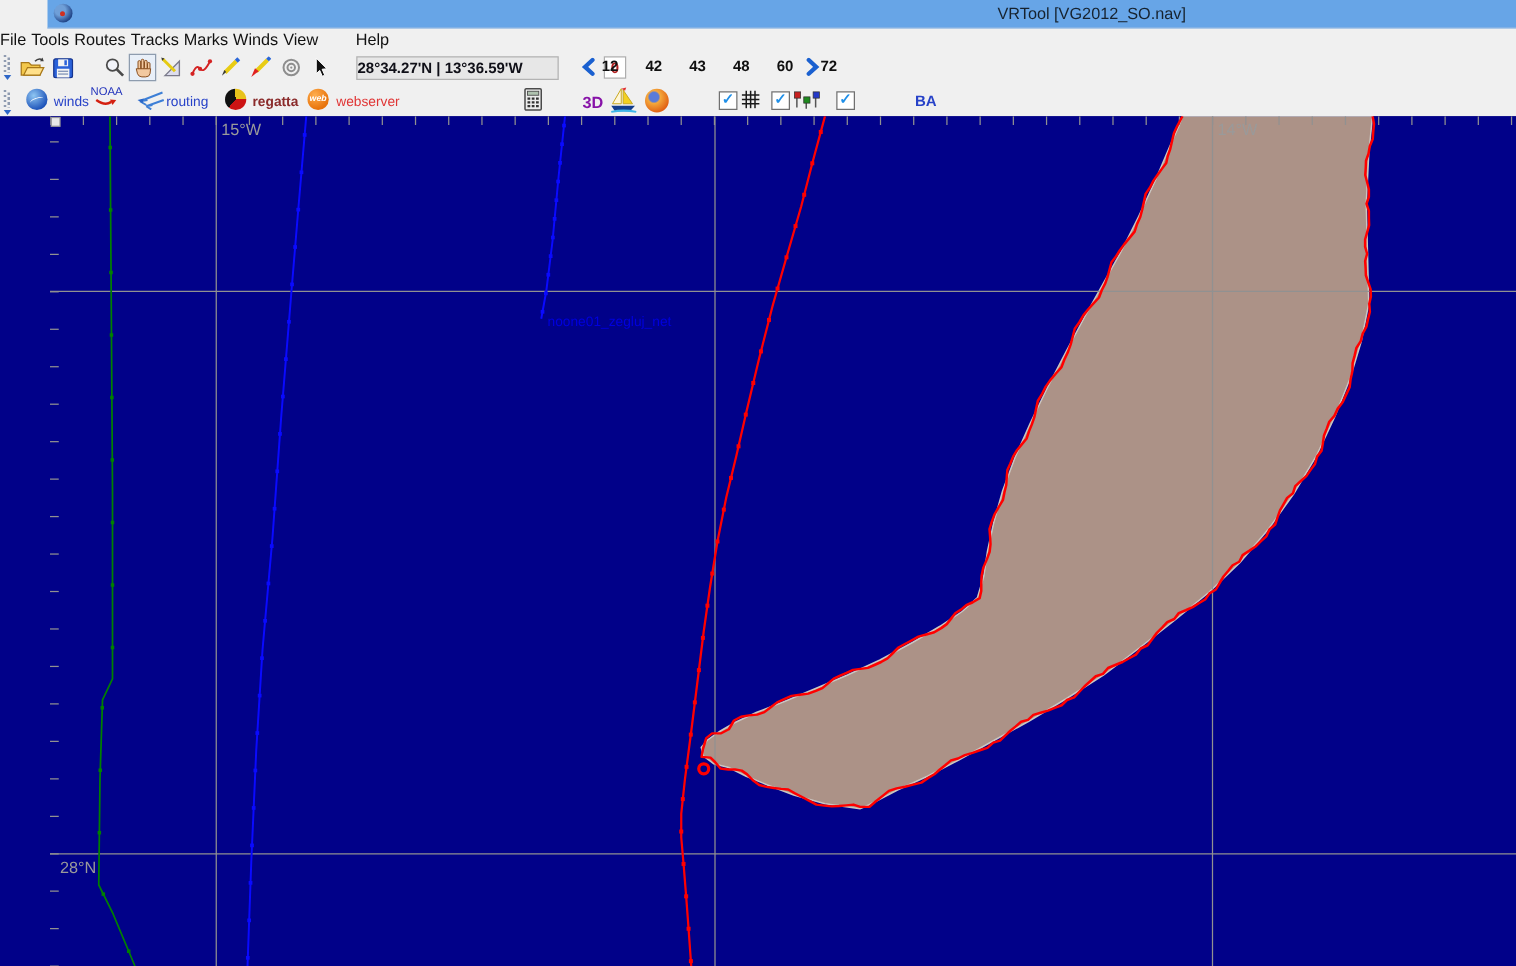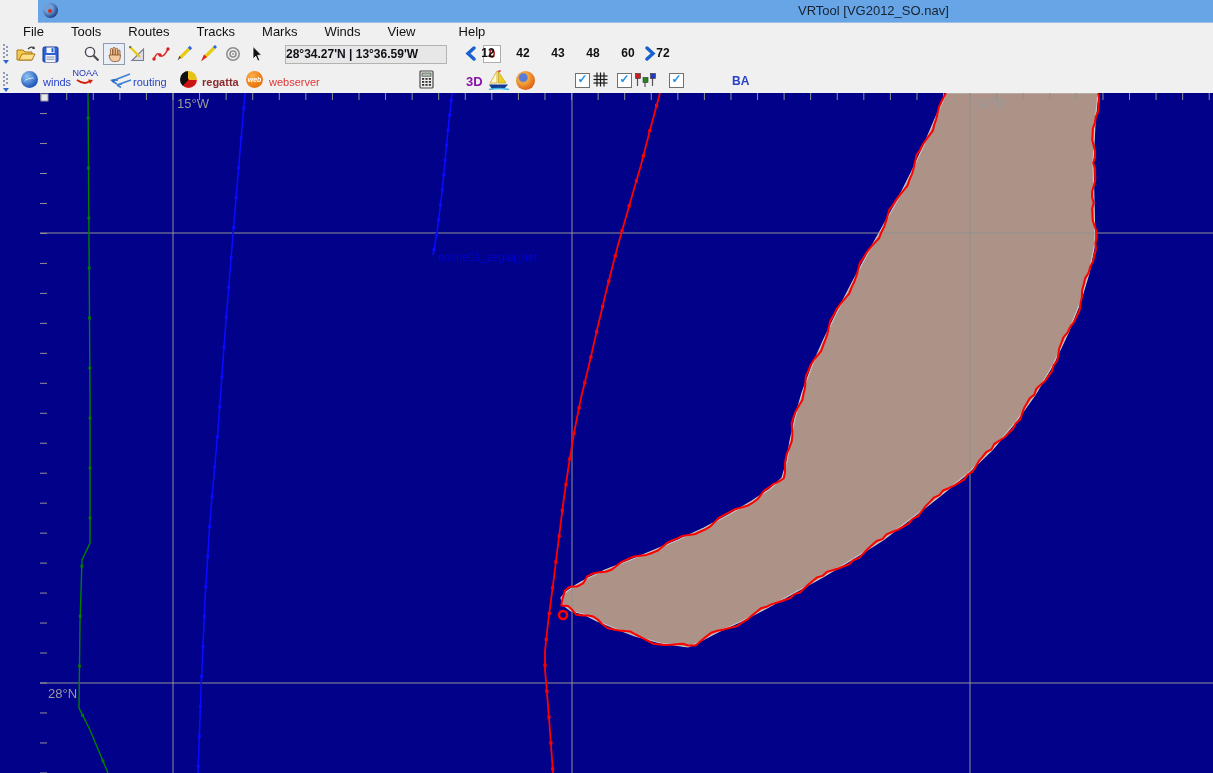--- a/index.html
+++ b/index.html
@@ -8,22 +8,22 @@
 
   
   .titlebar{position:absolute;top:0;left:0;width:1213px;height:22px;background:#67A5E7;border-bottom:1px solid #9DBEE4;margin-left:38px;}
   .title-text{position:absolute;left:760px;top:3px;font-size:13px;color:#16222e;white-space:nowrap;}
   .app-icon{position:absolute;left:5px;top:3px;width:15px;height:15px;border-radius:50%;
     background:radial-gradient(circle at 35% 35%,#6f9fd8 0 30%,#24498c 70%,#122a55 100%);}
   .app-icon:after{content:"";position:absolute;left:5px;top:6px;width:4px;height:4px;background:#d03020;border-radius:50%;}
 
   
   .menubar{position:absolute;top:23px;left:0;width:1213px;height:18px;background:#F0F0F0;display:flex;align-items:center;font-size:13px;color:#111;}
-  .menu-item{padding:1px 4px 2px 23px;white-space:nowrap;}
-  .menu-item.menu-help{margin-left:16px;}
+  .menu-item{padding:1px 4px 2px 0;white-space:nowrap;}
+  .menu-item.menu-help{margin-left:26px;}
 
   
   .toolbar{position:absolute;top:41px;left:0;width:1213px;height:52px;background:#F0F0F0;border-bottom:1px solid #ADADAD;}
   .tb-row1{position:absolute;top:0;left:0;width:1213px;height:27px;}
   .tb-row2{position:absolute;top:27px;left:0;width:1213px;height:24px;}
   .gripper{position:absolute;left:3px;top:3px;width:4px;height:14px;
     background:repeating-linear-gradient(to bottom,#8f9bb0 0 2px,transparent 2px 4px),repeating-linear-gradient(to bottom,#8f9bb0 0 2px,transparent 2px 4px);
     background-size:2px 100%,2px 100%;background-position:0 0,3px 2px;background-repeat:no-repeat;width:5px;}
   .grip-arrow{position:absolute;left:3px;top:19px;width:0;height:0;border-left:3px solid transparent;border-right:3px solid transparent;border-top:4px solid #2E67C8;}
   .tbtn{position:absolute;top:2px;width:22px;height:22px;display:flex;align-items:center;justify-content:center;}

